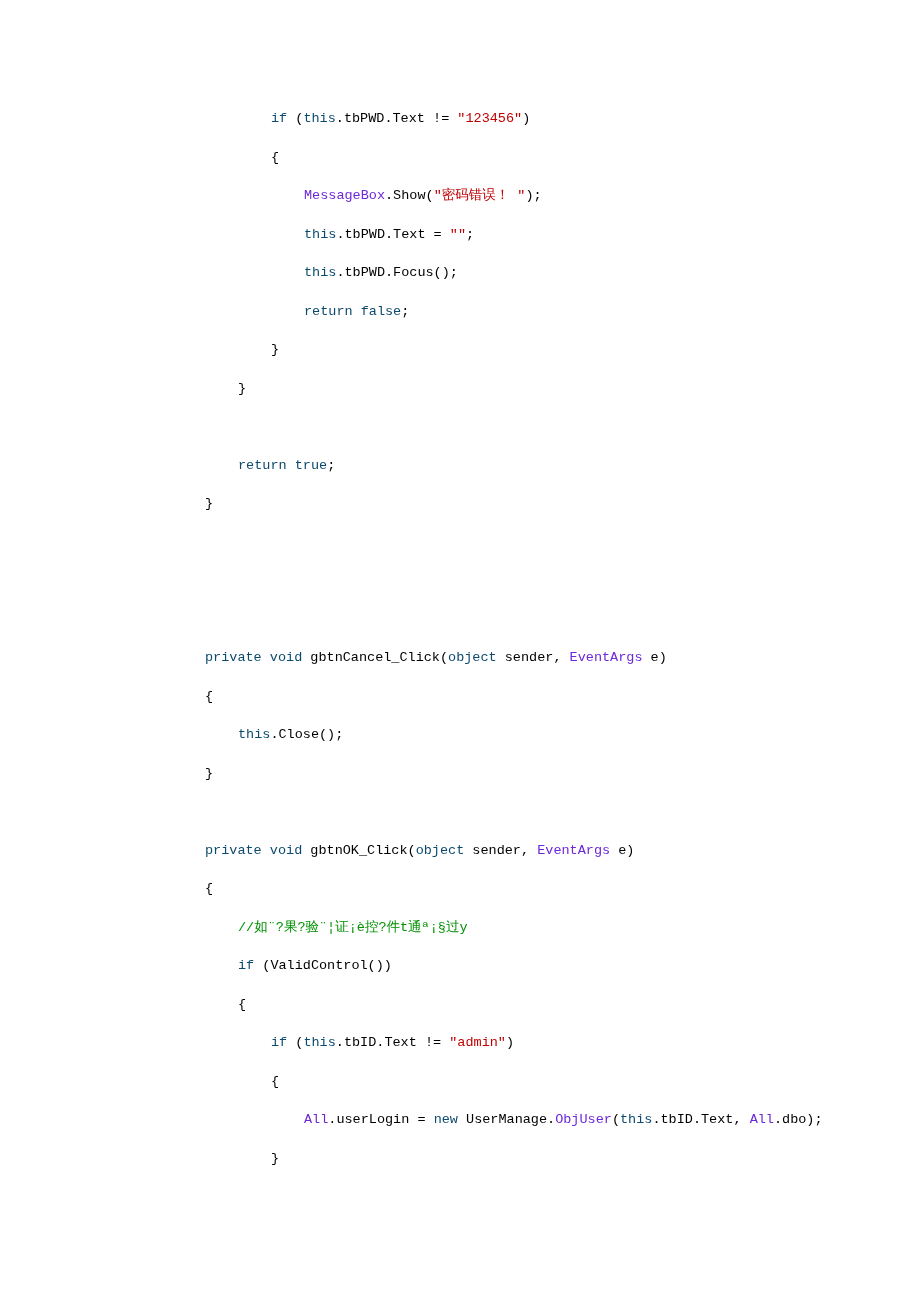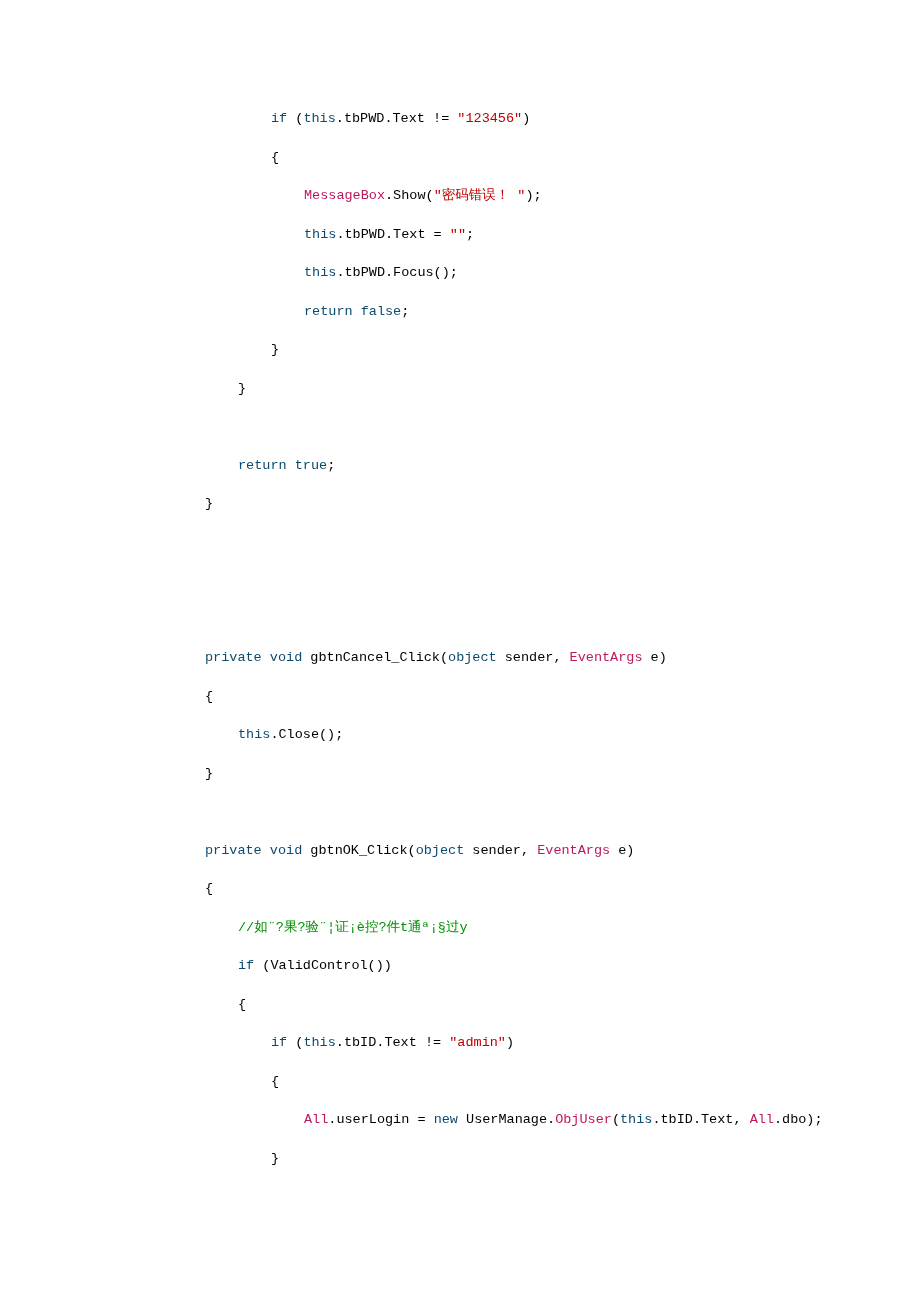--- a/index.html
+++ b/index.html
@@ -11,21 +11,21 @@
     width: 920px;
   }
   .page {
     padding: 100px 0 100px 0;
     line-height: 38.5px;
     white-space: pre;
   }
   .line { display: block; }
   .kw { color: #0c4a6e; }
   .str { color: #c00000; }
-  .type { color: #be185d; }
+  .type { color: #6d28d9; }
   .comment { color: #009000; }
   .plain { color: #000000; }
   .indent0 { padding-left: 205px; }
   .indent1 { padding-left: 238px; }
   .indent2 { padding-left: 271px; }
   .indent3 { padding-left: 304px; }
 </style>
 </head>
 <body>
 

